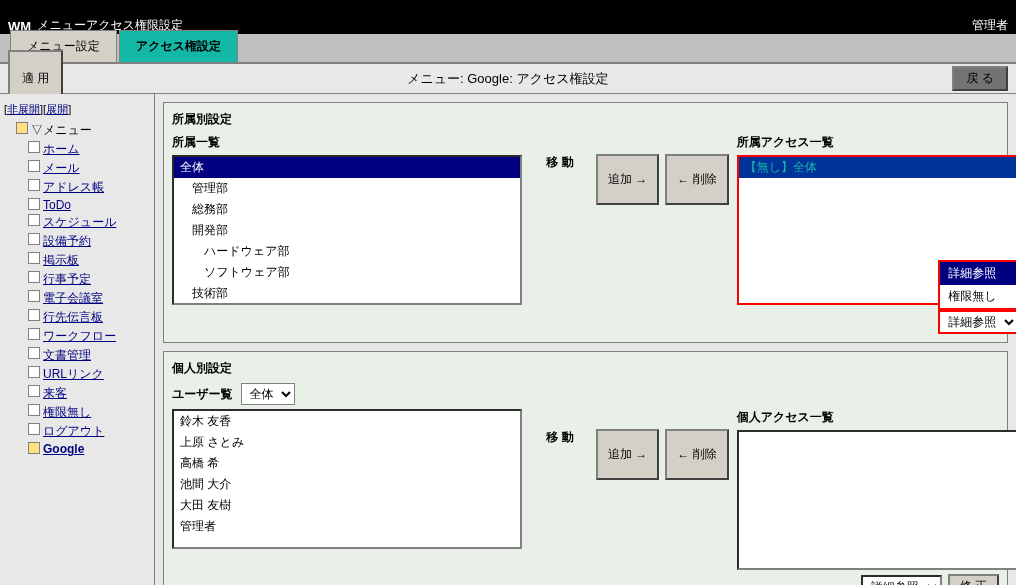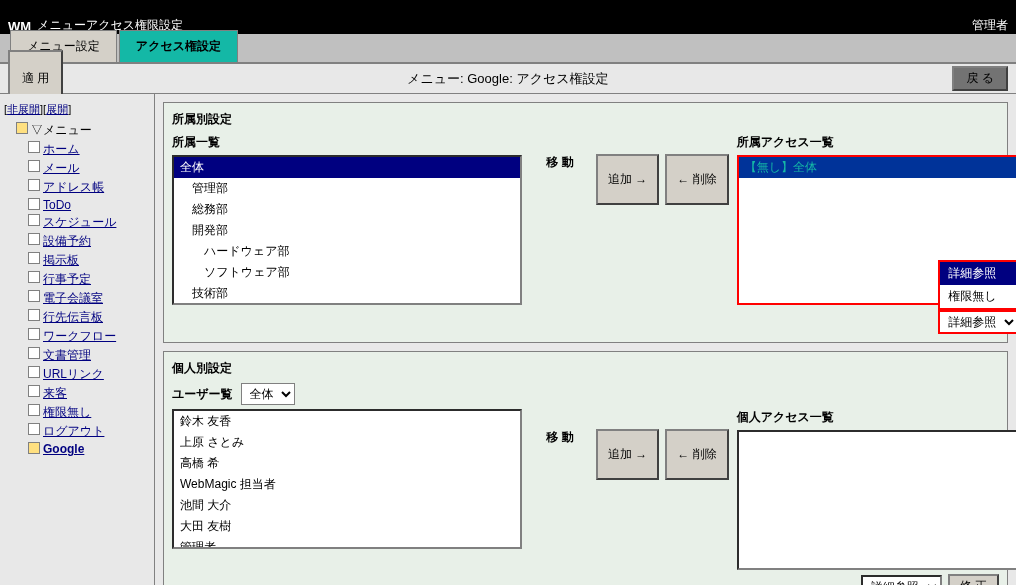--- a/index.html
+++ b/index.html
@@ -458,21 +458,20 @@
           <option>全体</option>
         </select>
       </div>
       <div class="row-layout">
 
         <div>
           <div class="list-box list-box-wide" style="height:140px;">
             <div class="list-box-item">鈴木 友香</div>
             <div class="list-box-item">上原 さとみ</div>
             <div class="list-box-item">高橋 希</div>
-            <div class="list-box-item">WebMagic 担当者</div>
             <div class="list-box-item">池間 大介</div>
             <div class="list-box-item">大田 友樹</div>
             <div class="list-box-item">管理者</div>
 
           </div>
         </div>
 
         <div class="move-buttons">
           <div class="col-label move-label">移 動</div>
           <button class="move-btn">追加 →</button>

